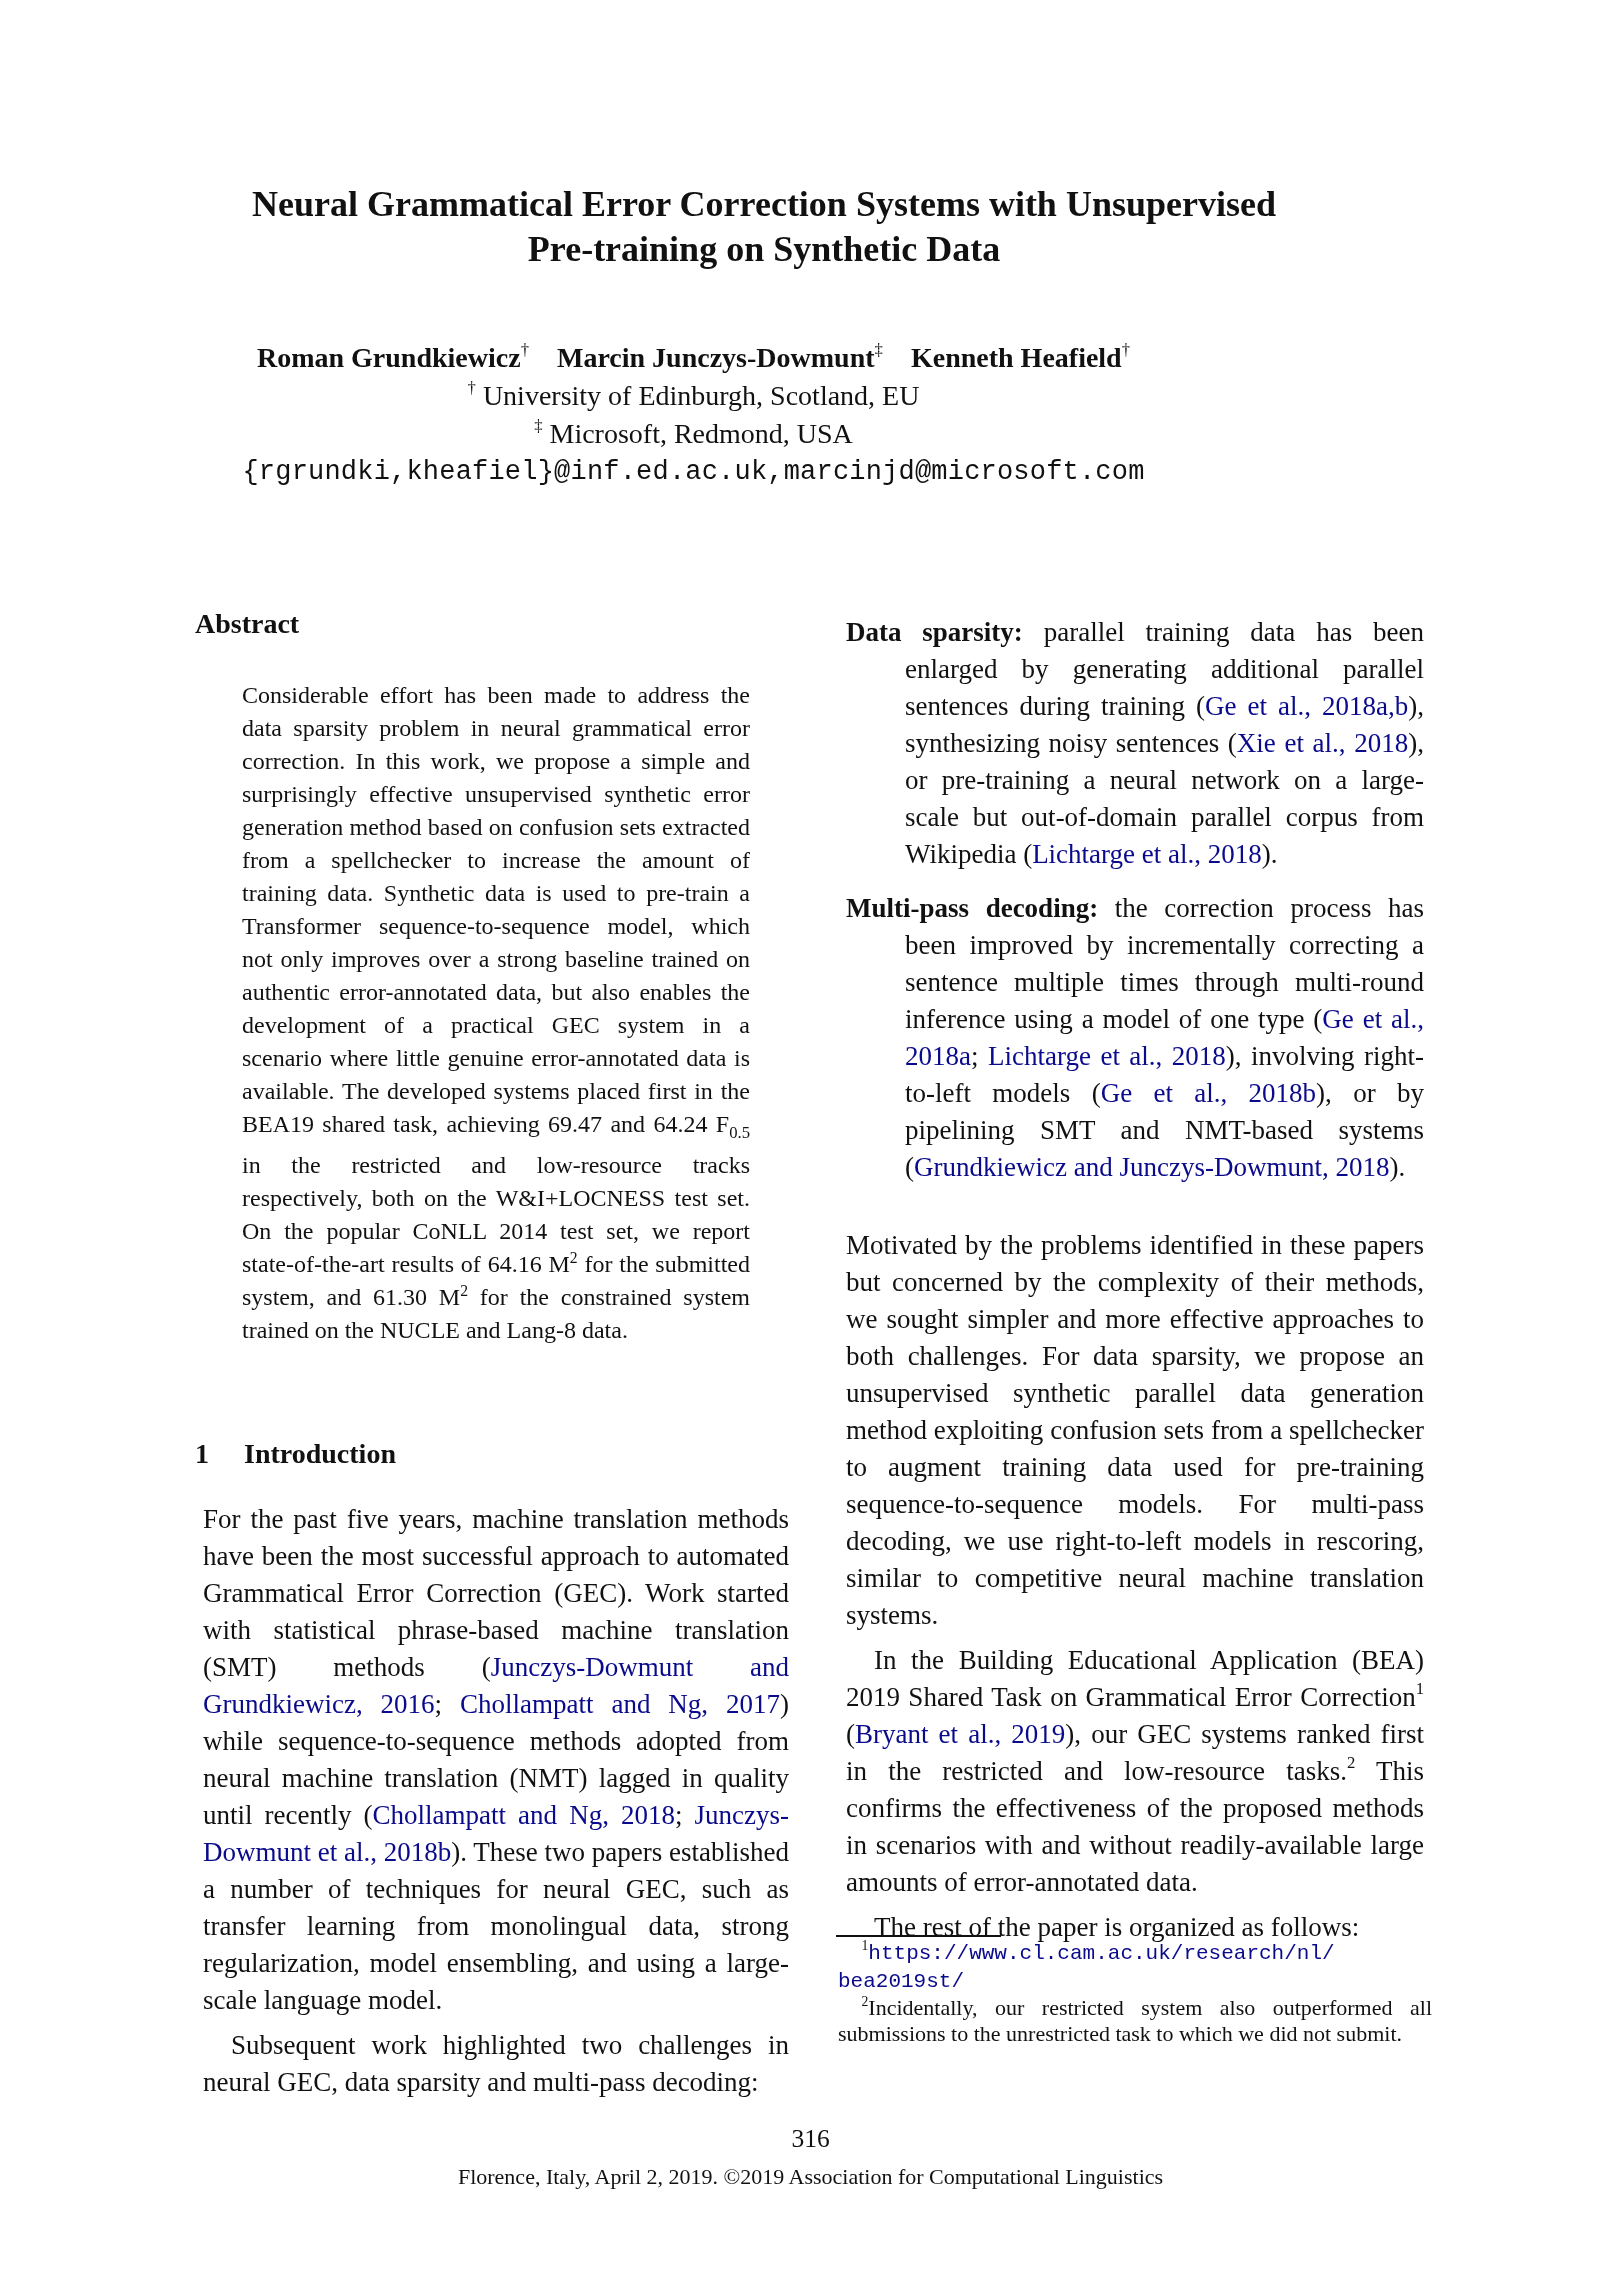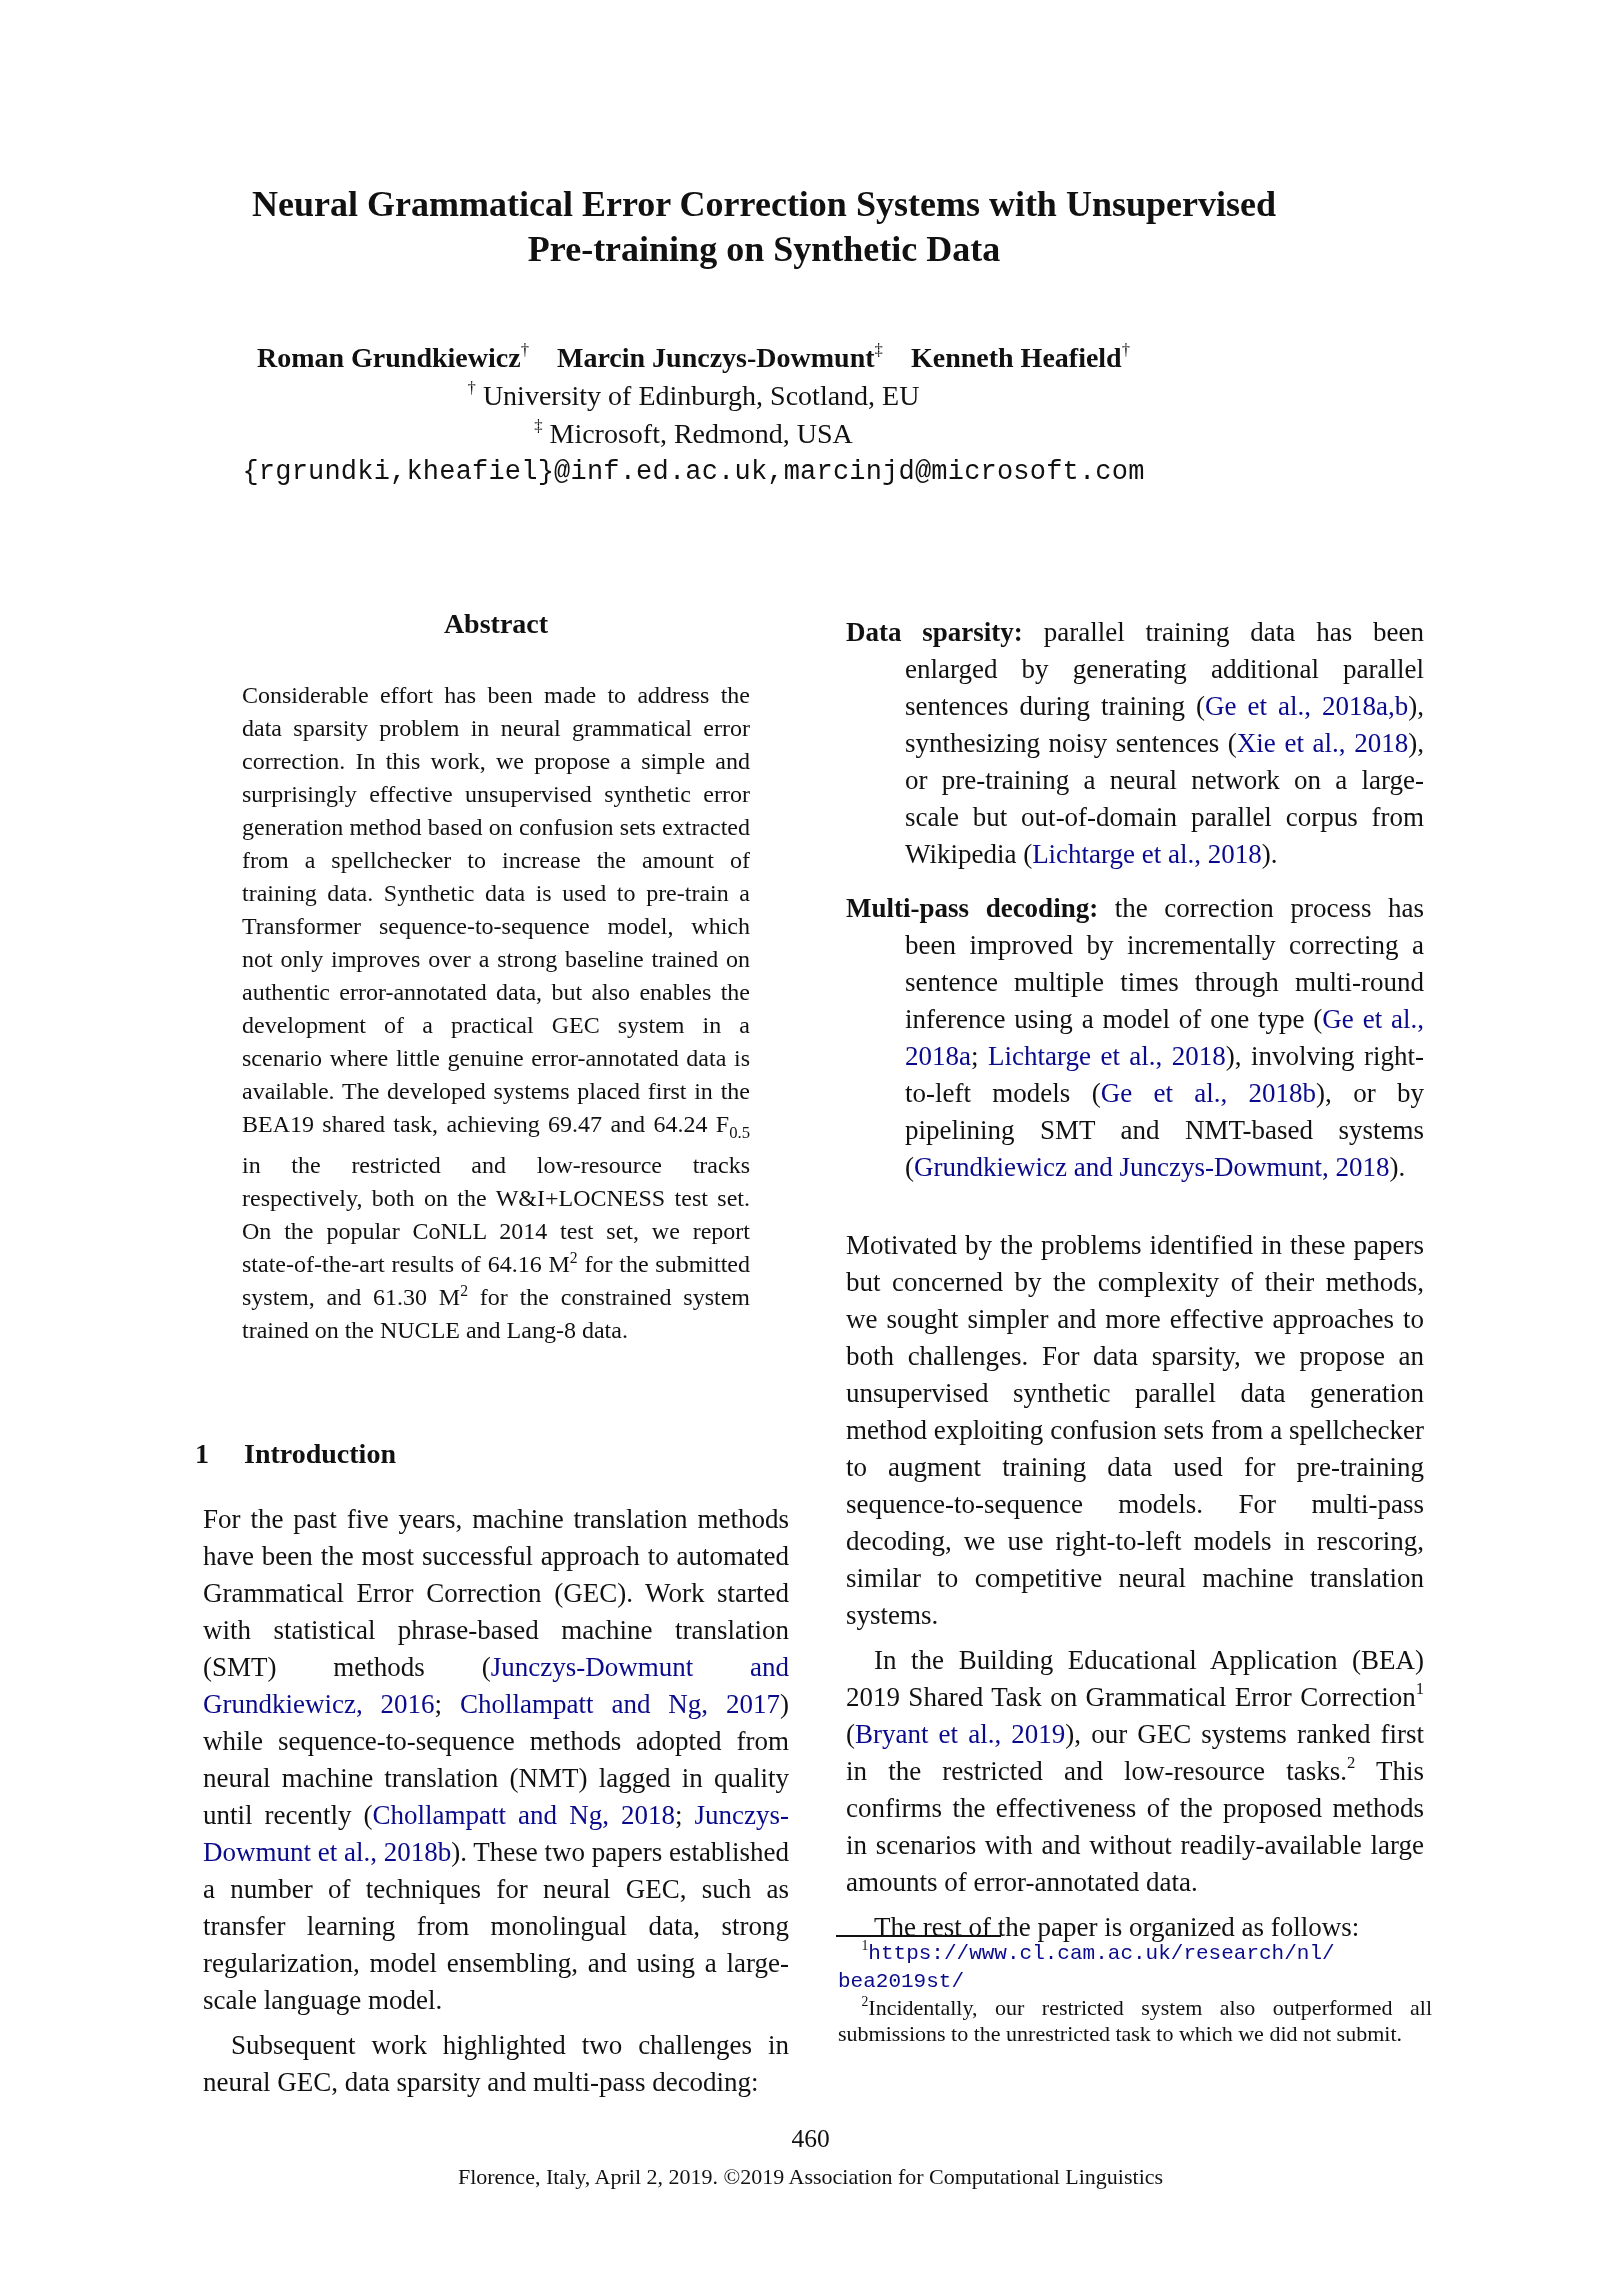--- a/index.html
+++ b/index.html
@@ -6,21 +6,21 @@
   body { width:1621px; height:2293px; position:relative; overflow:hidden;
          font-family:"Liberation Serif", "DejaVu Serif", serif; color:#111; }
   .abs { position:absolute; }
   .title { left:0; width:1528px; top:182px; font-weight:bold; font-size:36px; line-height:45px; text-align:center; }
   .authors { left:0; width:1387px; top:339px; font-size:28px; line-height:38px; text-align:center; }
   .authors .names { font-weight:bold; }
   .authors sup { font-size:16.7px; font-weight:normal; vertical-align:11.8px; line-height:0; }
   .authors .mono { font-family:"Liberation Mono", "DejaVu Sans Mono", monospace; font-size:27px; letter-spacing:0.2px; }
   .col-left { left:195px; width:602px; }
   .col-right { left:838px; width:594px; }
-  .abstract-head { top:608px; left:195px; width:602px; font-weight:bold; font-size:28px; text-align:center; }
+  .abstract-head { top:608px; left:195px; width:602px; font-weight:bold; font-size:28px; }
   .abstract { top:679px; left:242px; width:508px; font-size:24px; line-height:33px; text-align:justify; hyphens:manual; }
   .section-head { top:1438px; left:195px; font-weight:bold; font-size:28px; }
   .section-head .num { display:inline-block; width:49px; }
   .body { font-size:27px; line-height:37px; text-align:justify; }
   .body p { margin:8px; }
   .indent { text-indent:28px; }
   .cite { color:#0a0a8c; }
   .item { margin:0; padding-left:59px; text-indent:-59px; text-align:justify; }
   .item b { font-weight:bold; }
   sup.fn { font-size:16.7px; vertical-align:11.8px; line-height:0; }
@@ -74,17 +74,17 @@
   <p class="indent"><span>In the Building Educational Application (BEA) 2019 Shared Task on Grammatical Error Correction</span><sup class="fn">1</sup><span> (</span><a class="cite">Bryant et al., 2019</a><span>), our GEC systems ranked first in the restricted and low-resource tasks.</span><sup class="fn">2</sup><span> This confirms the effectiveness of the proposed methods in scenarios with and without readily-available large amounts of error-annotated data.</span></p>
   <p class="indent">The rest of the paper is organized as follows:</p>
 </div>
 
 <div class="abs rule"></div>
 <div class="abs footnotes">
   <p style="text-indent:23.5px;"><sup>1</sup><a class="url">https://www.cl.cam.ac.uk/research/nl/</a><br><a class="url">bea2019st/</a></p>
   <p style="text-indent:23.5px;"><sup>2</sup><span>Incidentally, our restricted system also outperformed all submissions to the unrestricted task to which we did not submit.</span></p>
 </div>
 
-<div class="abs page-num">460</div>
+<div class="abs page-num">316</div>
 <div class="abs proceedings">
   <div>Florence, Italy, April 2, 2019. ©2019 Association for Computational Linguistics</div>
 </div>
 
 
 </body></html>

